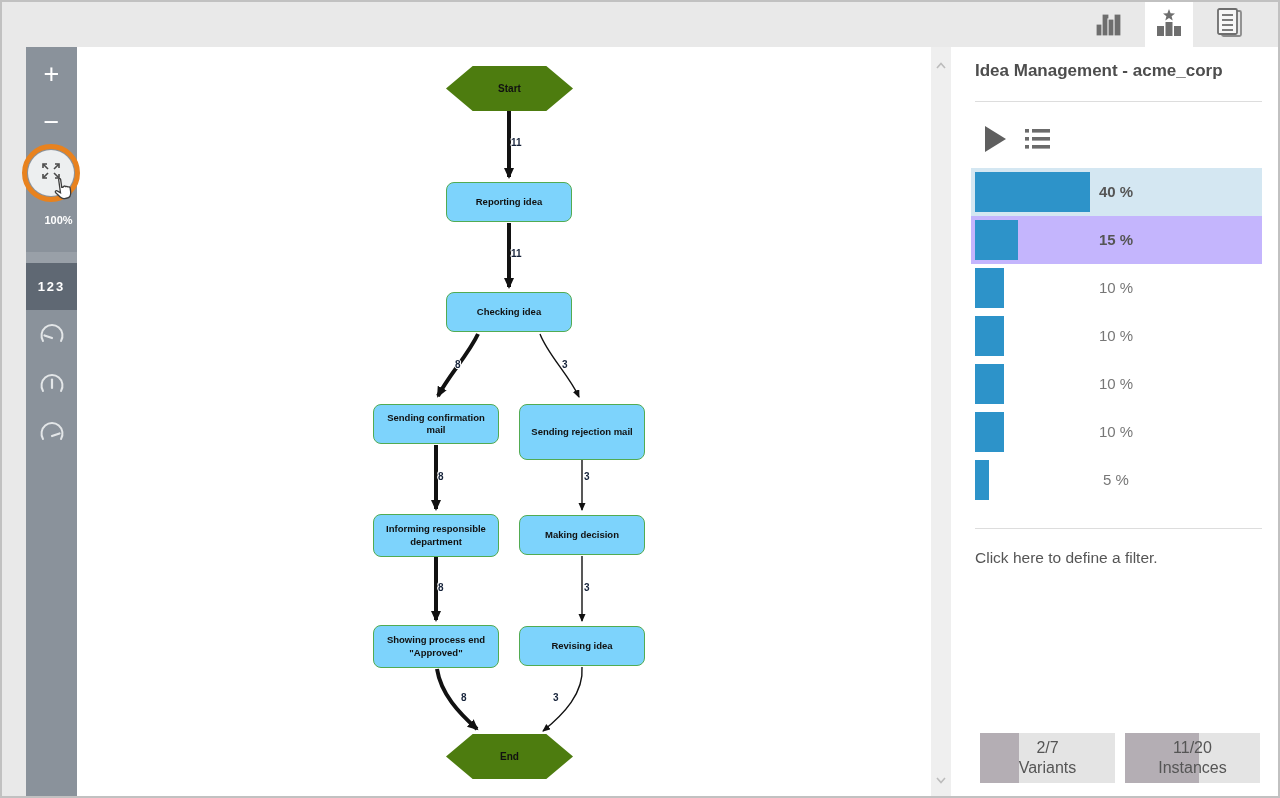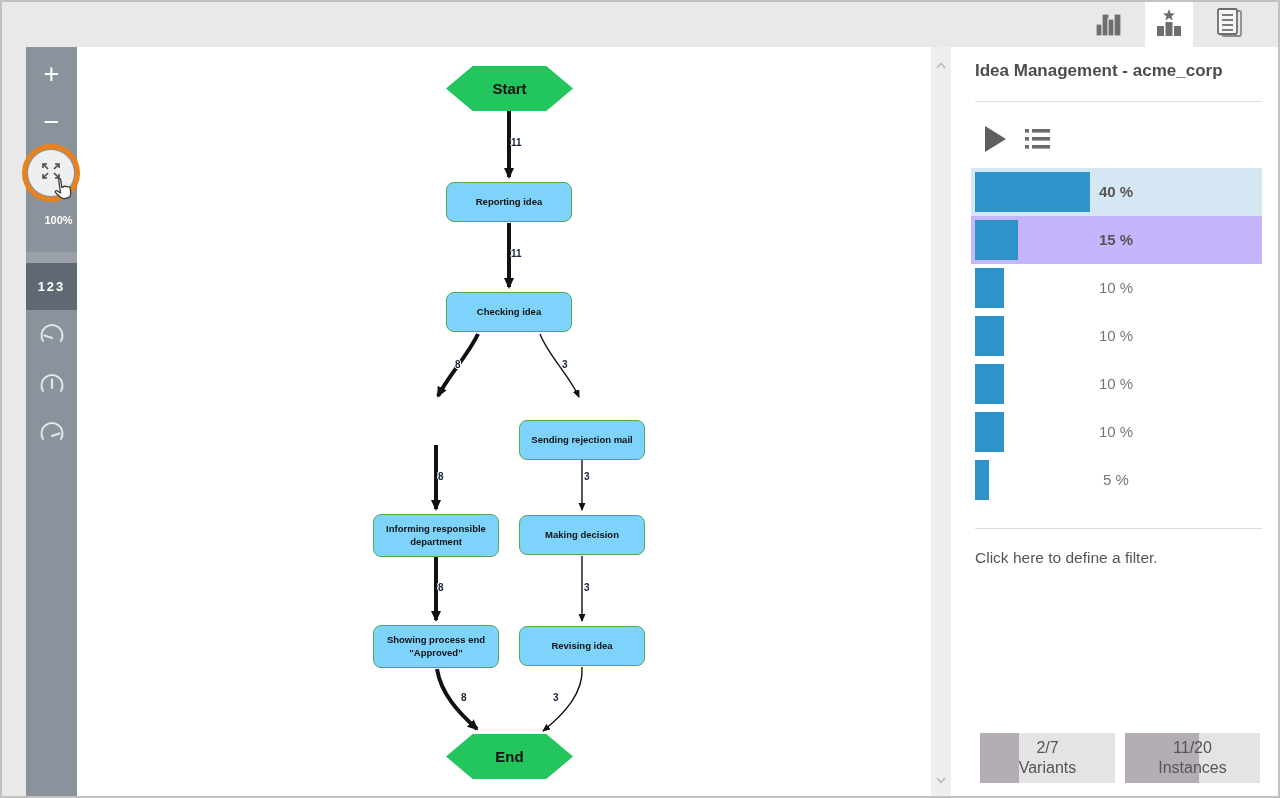--- a/index.html
+++ b/index.html
@@ -32,21 +32,21 @@
   .sb-sep { position:absolute; top:205px; width:51px; height:11px; background:#99a0a8; }
   .sb-123 { top:216px; height:47px; background:#5f6873; font-size:13px; font-weight:700; line-height:47px; letter-spacing:2px; }
   .sb-gauge { height:48px; display:flex; align-items:center; justify-content:center; }
   .sb-gauge.g1 { top:265px; } .sb-gauge.g2 { top:315px; } .sb-gauge.g3 { top:363px; }
 
   
   .edges-svg { position:absolute; left:0; top:0; }
   .flow-node { position:absolute; width:126px; display:flex; align-items:center; justify-content:center; text-align:center;
                font-size:9.5px; font-weight:700; color:#111; padding:2px 3px; line-height:1.3; cursor:pointer; }
   .activity { background:#7dd3fc; border:1px solid #52ab52; border-radius:8px; }
-  .terminal { background:#22c55e; width:127px; clip-path:polygon(21% 0%,79% 0%,100% 50%,79% 100%,21% 100%,0% 50%); font-size:15px; }
+  .terminal { background:#4d7c0f; width:127px; clip-path:polygon(21% 0%,79% 0%,100% 50%,79% 100%,21% 100%,0% 50%); font-size:10px; }
   .edge-label { position:absolute; font-size:10px; font-weight:700; color:#16233a;
                 text-shadow:-1px 0 0 #fff,1px 0 0 #fff,0 -1px 0 #fff,0 1px 0 #fff,1px 1px 0 #fff,-1px -1px 0 #fff; }
 
   
   .scroll-chevron { position:absolute; left:5px; cursor:pointer; }
   .scroll-chevron.up { top:8px; } .scroll-chevron.down { bottom:8px; }
 
   
   .panel-title { position:absolute; left:24px; top:14px; font-size:17px; font-weight:700; color:#4d4d4d; }
   .panel-divider { position:absolute; left:24px; right:16px; border-top:1px solid #ddd; }
@@ -193,21 +193,22 @@
           <path d="M359,510 L359,573" stroke-width="4" marker-end="url(#arrowBig)"></path>
           <path d="M505,509 L505,574" stroke-width="1.4" marker-end="url(#arrowSmall)"></path>
           <path d="M360,622 C364,647 382,666 400,682" stroke-width="4" marker-end="url(#arrowBig)"></path>
           <path d="M505,620 C507,646 487,667 466,684" stroke-width="1.4" marker-end="url(#arrowSmall)"></path>
         </g>
       </svg>
 
       <div class="flow-node terminal" style="left:369px; top:19px; height:45px;">Start</div>
       <div class="flow-node activity" style="left:369px; top:135px; height:40px;">Reporting idea</div>
       <div class="flow-node activity" style="left:369px; top:245px; height:40px;">Checking idea</div>
-      <div class="flow-node activity" style="left:442px; top:373px; height:40px;">Sending rejection mail</div>
+      <div class="flow-node activity" style="left:296px; top:357px; height:40px;">Sending confirmation mail</div>
+      <div class="flow-node activity" style="left:442px; top:357px; height:56px;">Sending rejection mail</div>
       <div class="flow-node activity" style="left:296px; top:467px; height:43px;">Informing responsible department</div>
       <div class="flow-node activity" style="left:442px; top:468px; height:40px;">Making decision</div>
       <div class="flow-node activity" style="left:296px; top:578px; height:43px;">Showing process end "Approved"</div>
       <div class="flow-node activity" style="left:442px; top:579px; height:40px;">Revising idea</div>
       <div class="flow-node terminal" style="left:369px; top:687px; height:45px;">End</div>
 
       <span class="edge-label" style="left:434px; top:90px;">11</span>
       <span class="edge-label" style="left:434px; top:201px;">11</span>
       <span class="edge-label" style="left:378px; top:312px;">8</span>
       <span class="edge-label" style="left:485px; top:312px;">3</span>

